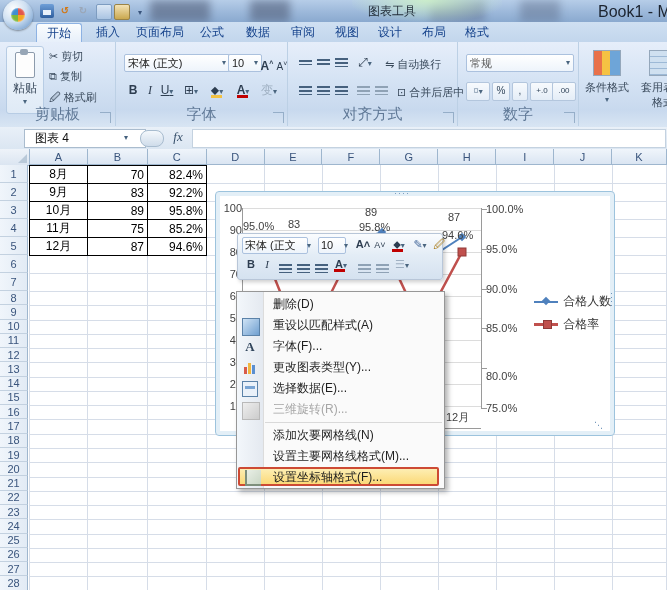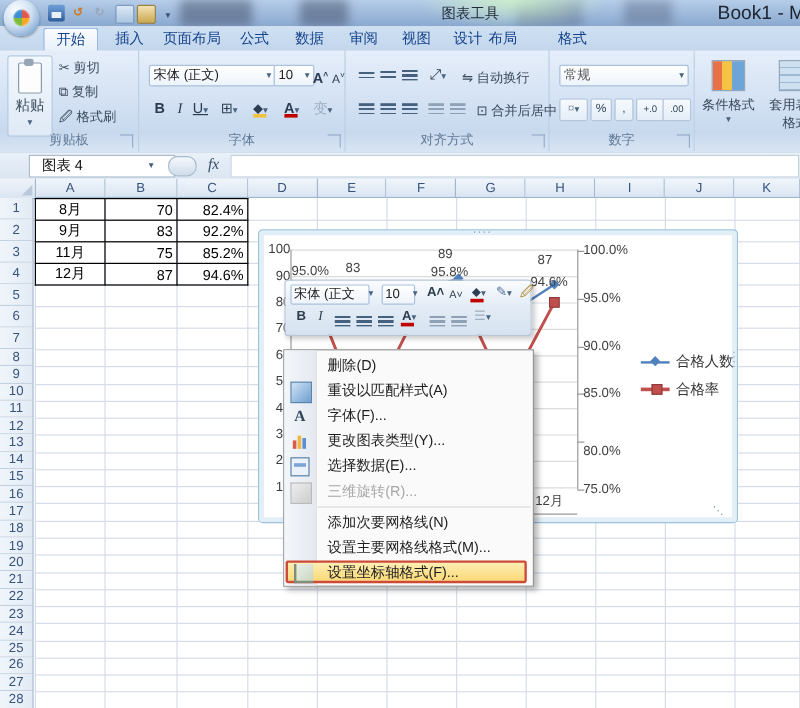--- a/index.html
+++ b/index.html
@@ -37,21 +37,21 @@
     border-bottom:1px solid #96b1d4;}
   .tab{position:absolute;top:1px;height:19px;line-height:19px;padding:0 10px;color:#15428b;font-size:12px;
     white-space:nowrap;}
   .tab.active{background:linear-gradient(180deg,#fbfdfe,#e6effa);border:1px solid #8db2e3;border-bottom:none;
     border-radius:3px 3px 0 0;color:#15428b;}
   
   #ribbon{left:0;top:42px;width:667px;height:85px;
     background:linear-gradient(180deg,#e6eefa 0%,#d5e3f4 45%,#c8d9ee 80%,#d8e5f3 100%);
     border-bottom:1px solid #8fa8c8;}
   .rgroup{position:absolute;top:0;height:84px;border-right:1px solid #bcd0e5;}
-  .rglabel{position:absolute;bottom:2px;left:0;right:0;text-align:center;color:#5f7896;font-size:11px;}
+  .rglabel{position:absolute;bottom:2px;left:0;right:0;text-align:center;color:#5f7896;font-size:15px;}
   .launcher{position:absolute;bottom:3px;width:10px;height:10px;border-left:1px solid #7f9bb8;
     border-bottom:1px solid #7f9bb8;transform:rotate(180deg);opacity:.7;}
   .rbtn{position:absolute;border:1px solid transparent;border-radius:2px;color:#3a4a5c;font-size:11px;
     white-space:nowrap;}
   .combo{position:absolute;background:linear-gradient(180deg,#ffffff,#eef4fb);border:1px solid #abc1de;
     border-radius:2px;font-size:11px;color:#222;padding:0 3px;line-height:16px;overflow:hidden;}
   .dd{color:#4a657f;font-size:8px;}
   .mini-ico{display:inline-block;vertical-align:middle;}
   .bars{width:13px;height:9px;background:repeating-linear-gradient(180deg,#46617e 0 2px,transparent 2px 4px);}
   .bars.gray{background:repeating-linear-gradient(180deg,#8fa2b5 0 2px,transparent 2px 4px);}
@@ -185,21 +185,21 @@
 
   <div id="tabrow" class="abs">
     <div class="tab active" style="left:36px">开始</div>
     <div class="tab" style="left:86px">插入</div>
     <div class="tab" style="left:126px">页面布局</div>
     <div class="tab" style="left:190px">公式</div>
     <div class="tab" style="left:236px">数据</div>
     <div class="tab" style="left:281px">审阅</div>
     <div class="tab" style="left:325px">视图</div>
     <div class="tab" style="left:368px">设计</div>
-    <div class="tab" style="left:397px">布局</div>
+    <div class="tab" style="left:412px">布局</div>
     <div class="tab" style="left:455px">格式</div>
   </div>
 
   <div id="ribbon" class="abs">
 
     <div class="rgroup" style="left:0;width:115px">
       <div class="paste-big abs">
         <div class="clip-ico"></div>
         <div>粘贴</div>
         <div class="dd">▾</div>
@@ -375,20 +375,25 @@
       <tbody>
       <tr>
         <td class="c-a">8月</td>
         <td class="c-b">70</td>
         <td class="c-c">82.4%</td>
       </tr>
       <tr>
         <td class="c-a">9月</td>
         <td class="c-b">83</td>
         <td class="c-c">92.2%</td>
+      </tr>
+      <tr>
+        <td class="c-a">10月</td>
+        <td class="c-b">89</td>
+        <td class="c-c">95.8%</td>
       </tr>
       <tr>
         <td class="c-a">11月</td>
         <td class="c-b">75</td>
         <td class="c-c">85.2%</td>
       </tr>
       <tr>
         <td class="c-a">12月</td>
         <td class="c-b">87</td>
         <td class="c-c">94.6%</td>

